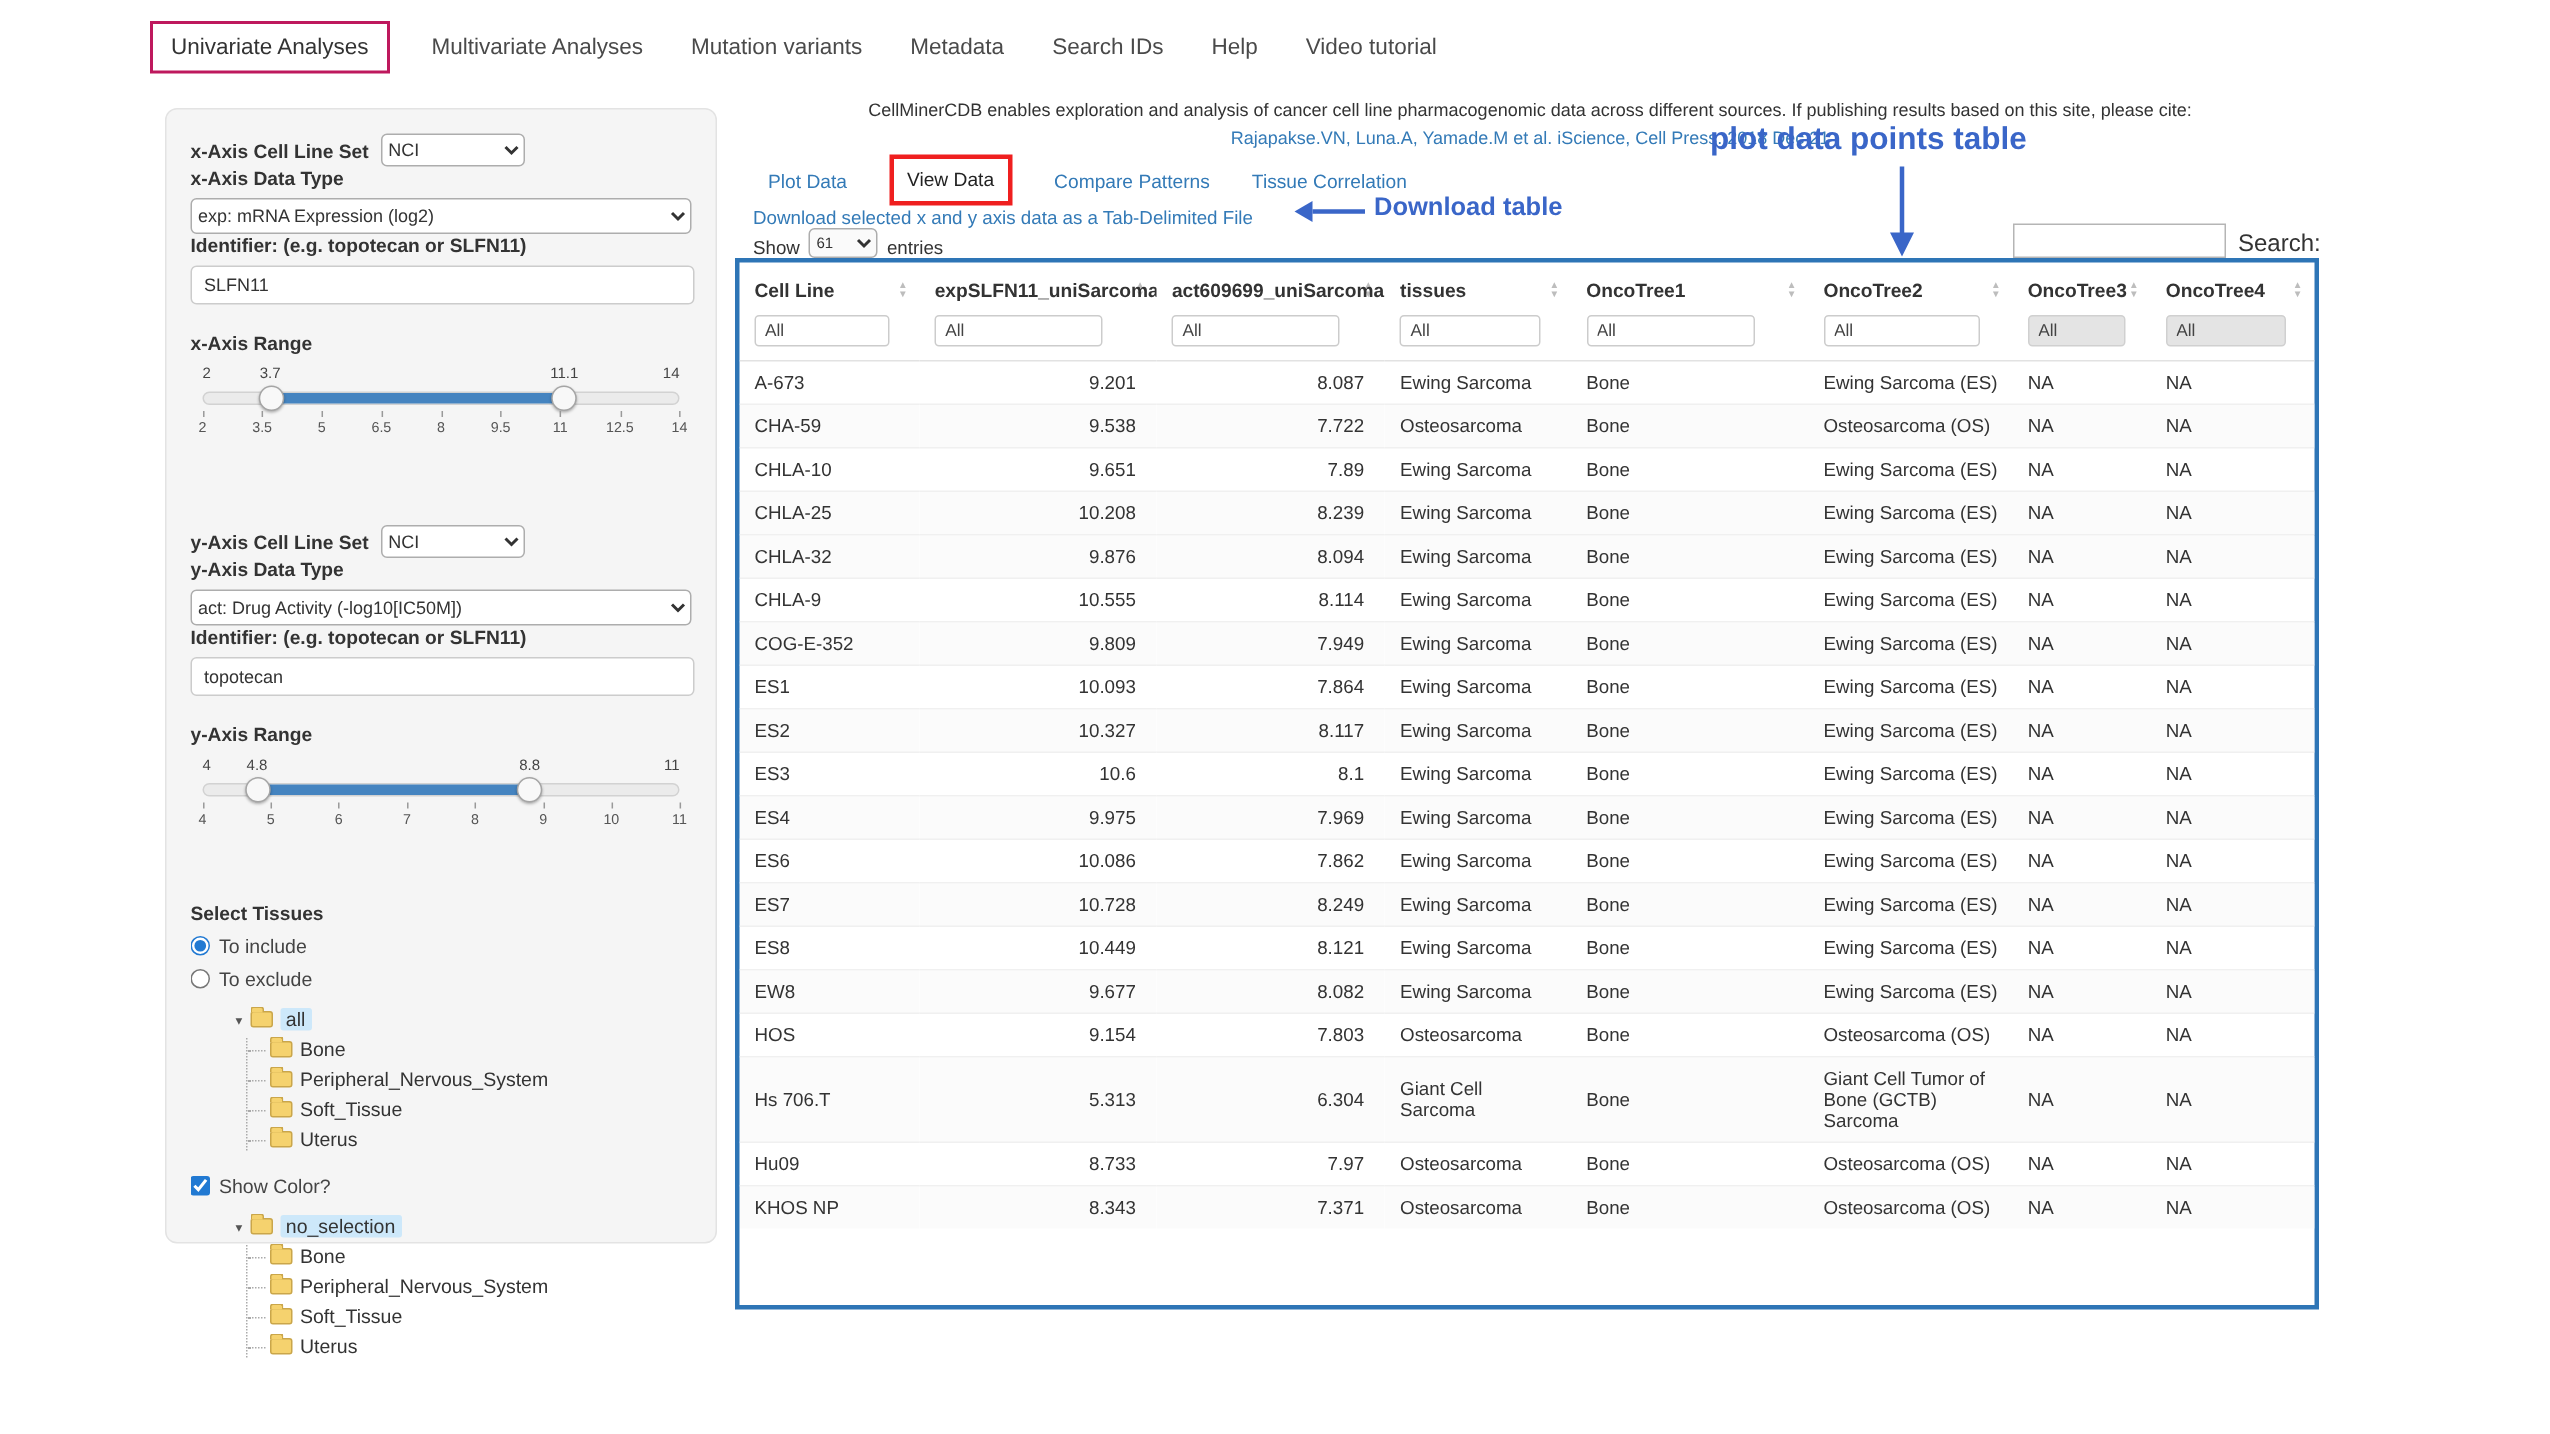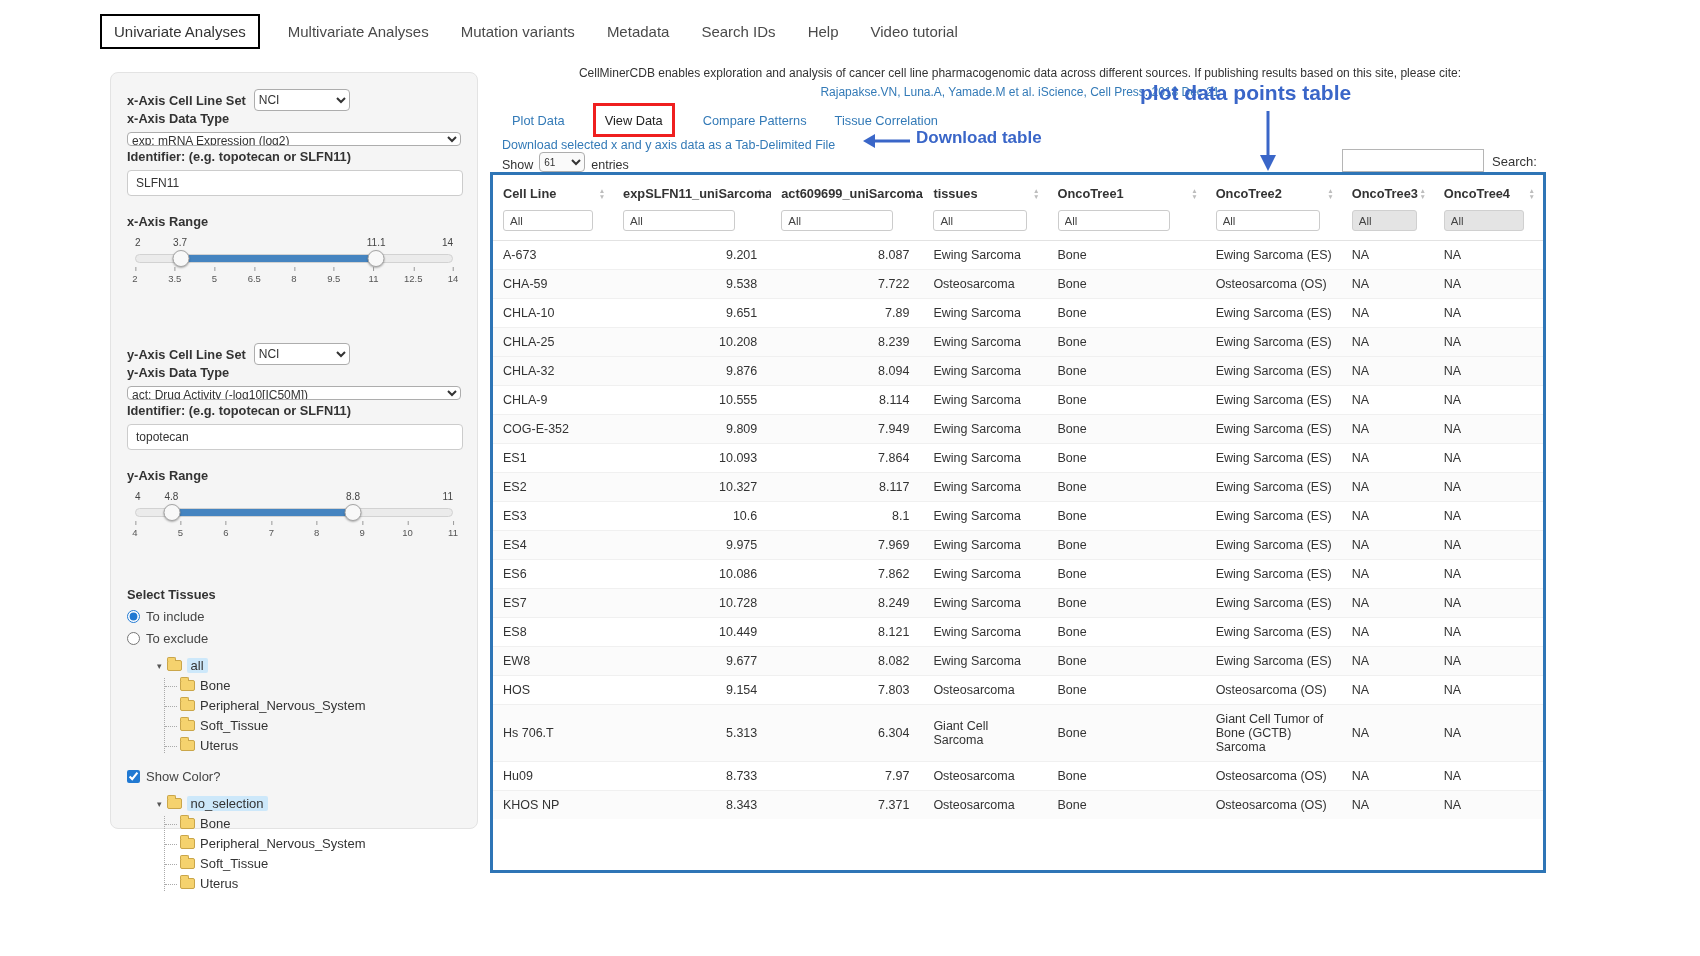--- a/index.html
+++ b/index.html
@@ -6,31 +6,31 @@
     --link:#337ab7; --annotation:#3a66c8; --table_outline:#2e75b6;
     --highlight_red:#ef1f1f; --slider_fill:#4584c0; --accent:#2179d2;
   }
   *{box-sizing:border-box;}
   body{margin:0;background:#fff;font-family:"Liberation Sans",sans-serif;color:#333;}
   .page{position:relative;width:1700px;height:956px;overflow:hidden;background:#fff;}
 
   
   .topnav{position:absolute;left:100px;top:14px;display:flex;align-items:center;}
   .nav-item{font-size:15px;color:#4a4a4a;padding:8px 4px;margin-right:24px;cursor:pointer;white-space:nowrap;}
-  .nav-item.active{border:2px solid #000000;padding:7px 12px;color:#333;background:#fff;}
+  .nav-item.active{border:2px solid #be185d;padding:7px 12px;color:#333;background:#fff;}
 
   
   .sidebar{position:absolute;left:110px;top:72px;width:368px;height:757px;background:#f5f5f5;
            border:1px solid #e3e3e3;border-radius:8px;padding:14px 16px;}
   .blabel{font-weight:bold;font-size:12.8px;color:#333;}
   .blk{display:block;margin-top:0;}
   .ctl-row{display:flex;align-items:center;gap:8px;margin-top:2px;}
   .sel{font-size:12px;color:#333;background:#fff;border:1px solid #adadad;border-radius:4px;height:22px;}
   .sel-small{width:96px;}
-  .sel-full{width:100%;margin-top:6px;height:14px;}
+  .sel-full{width:100%;margin-top:6px;height:24px;}
   .txt{width:336px;height:26px;border:1px solid #ccc;border-radius:4px;font-size:12px;padding:0 8px;margin-top:6px;background:#fff;color:#333;}
   .range-lb{margin-top:18px;}
   .ysec{margin-top:46px;}
   .tissues-lb{display:block;margin-top:36px;}
   .radio-row,.check-row{display:flex;align-items:center;gap:6px;font-size:13px;color:#444;margin-top:7px;cursor:pointer;}
   .radio-row input,.check-row input{accent-color:var(--accent);margin:0;}
   .check-row{margin-top:16px;}
 
   
   .slider{position:relative;height:60px;margin:8px 8px 0 8px;}
@@ -61,21 +61,21 @@
   .citation1{position:absolute;left:496px;top:66px;width:1048px;text-align:center;font-size:12px;color:#333;}
   .citation2{position:absolute;left:496px;top:85px;width:1048px;text-align:center;font-size:12px;color:var(--link);}
   .datatabs{position:absolute;left:512px;top:103px;display:flex;align-items:center;gap:28px;height:34px;}
   .dtab{font-size:12.8px;color:var(--link);cursor:pointer;white-space:nowrap;}
   .dtab.current{color:#222;}
   .redbox{border:3px solid var(--highlight_red);padding:5px 9px;display:inline-block;}
   .download-link{position:absolute;left:502px;top:138px;font-size:12.5px;color:var(--link);cursor:pointer;text-decoration:none;}
   .show-ctl{position:absolute;left:502px;top:152px;display:flex;align-items:flex-end;gap:6px;font-size:12.5px;color:#333;}
   .entries{width:46px;height:20px;font-size:10px;background:#fafafa;}
   .search-input{position:absolute;left:1342px;top:149px;width:142px;height:23px;border:1px solid #b5b5b5;background:#fff;padding:0 6px;font-size:12px;}
-  .search-label{position:absolute;left:1492px;top:154px;font-size:13px;color:#333;}
+  .search-label{position:absolute;left:1492px;top:154px;font-size:16px;color:#333;}
 
   
   .tbl-wrap{position:absolute;left:490px;top:172px;width:1056px;height:701px;border:3px solid var(--table_outline);background:#fff;overflow:hidden;}
   table{border-collapse:collapse;table-layout:fixed;width:100%;font-size:12.5px;color:#333;}
   th{text-align:left;font-weight:bold;font-size:12.8px;padding:11px 8px 7px 10px;cursor:pointer;white-space:nowrap;overflow:hidden;}
   .sort{float:right;display:inline-flex;flex-direction:column;line-height:0.85;font-size:6.5px;color:#bdbdbd;margin-top:2px;}
   .filter td{padding:2px 8px 9px 10px;border-bottom:1px solid #e2e2e2;}
   .filter input{width:88%;max-width:112px;height:21px;border:1px solid #ccc;border-radius:3px;font-size:11.5px;padding:0 6px;color:#444;background:#fff;}
   .filter input.dis{background:#e4e4e4;border-color:#d0d0d0;}
   tbody td{padding:7px 8px 7px 10px;border-top:1px solid #f0f0f0;vertical-align:middle;overflow:hidden;}

